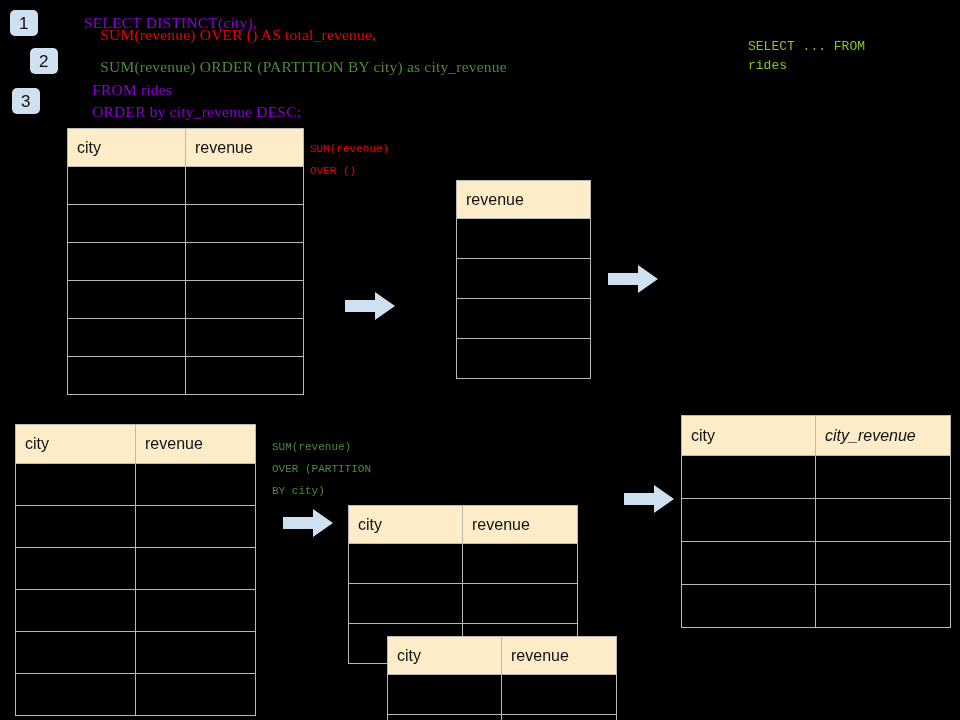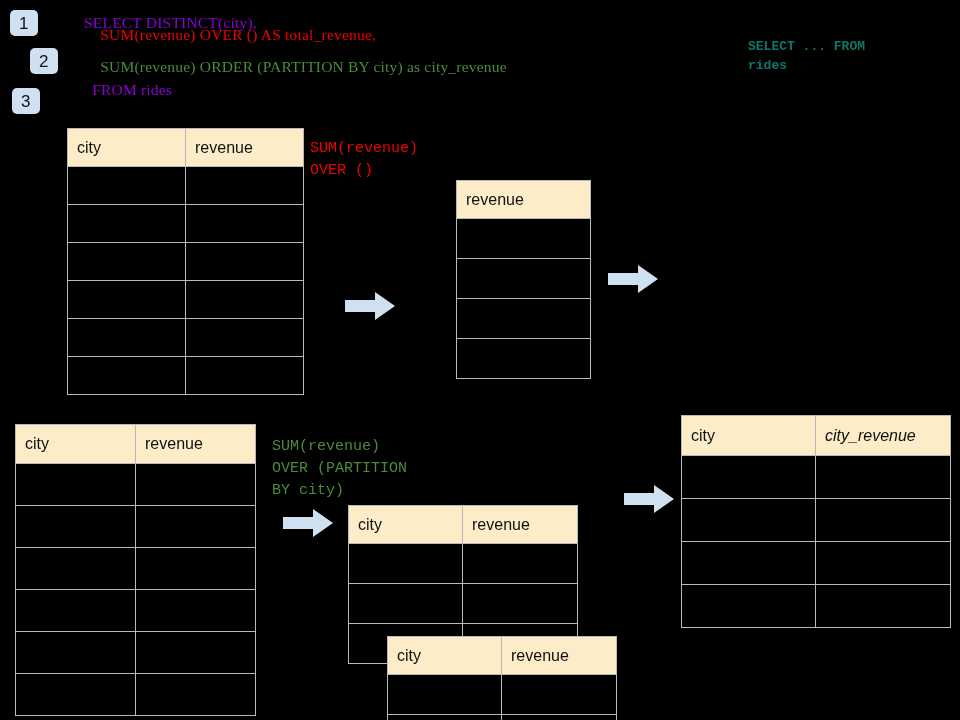--- a/index.html
+++ b/index.html
@@ -44,29 +44,28 @@
   .c-red    { color: #ef0000; }
   .c-green  { color: #4a8b3a; }
 
   
   .sidenote {
     position: absolute;
     font-family: "Liberation Mono", monospace;
     font-size: 13px;
     line-height: 19px;
     white-space: pre;
-    color: #0f766e;
-    font-weight: bold;
+    color: #84cc16;
   }
 
   
   .annot {
     position: absolute;
     font-family: "Liberation Mono", monospace;
-    font-size: 15px;
+    font-size: 11px;
     line-height: 22px;
     white-space: pre;
   }
   .annot.red   { color: #ef0000; }
   .annot.green { color: #4a8b3a; }
 
   
   .tbl {
     position: absolute;
     border-collapse: collapse;
@@ -112,20 +111,21 @@
   </div>
 
   <div class="code c-purple" style="left:84px; top:12px;">SELECT DISTINCT(city),</div>
 
   <div class="code c-red" style="left:84px; top:24px;">    SUM(revenue) OVER () AS total_revenue,</div>
 
   <div class="code c-green" style="left:84px; top:56px;">    SUM(revenue) ORDER (PARTITION BY city) as city_revenue</div>
 
   <div class="code c-purple" style="left:84px; top:79px;text-align:center;">  FROM rides</div>
 
+  <div class="code c-purple" style="left:84px; top:101px;">  ORDER by city_revenue DESC;</div>
 
   <div class="sidenote" style="left:748px; top:37px;">SELECT ... FROM
 rides</div>
 
   <div class="annot red" style="left:310px; top:138px;">SUM(revenue)
 OVER ()</div>
 
   <div class="annot green" style="left:272px; top:436px;">SUM(revenue)
 OVER (PARTITION
 BY city)</div>

